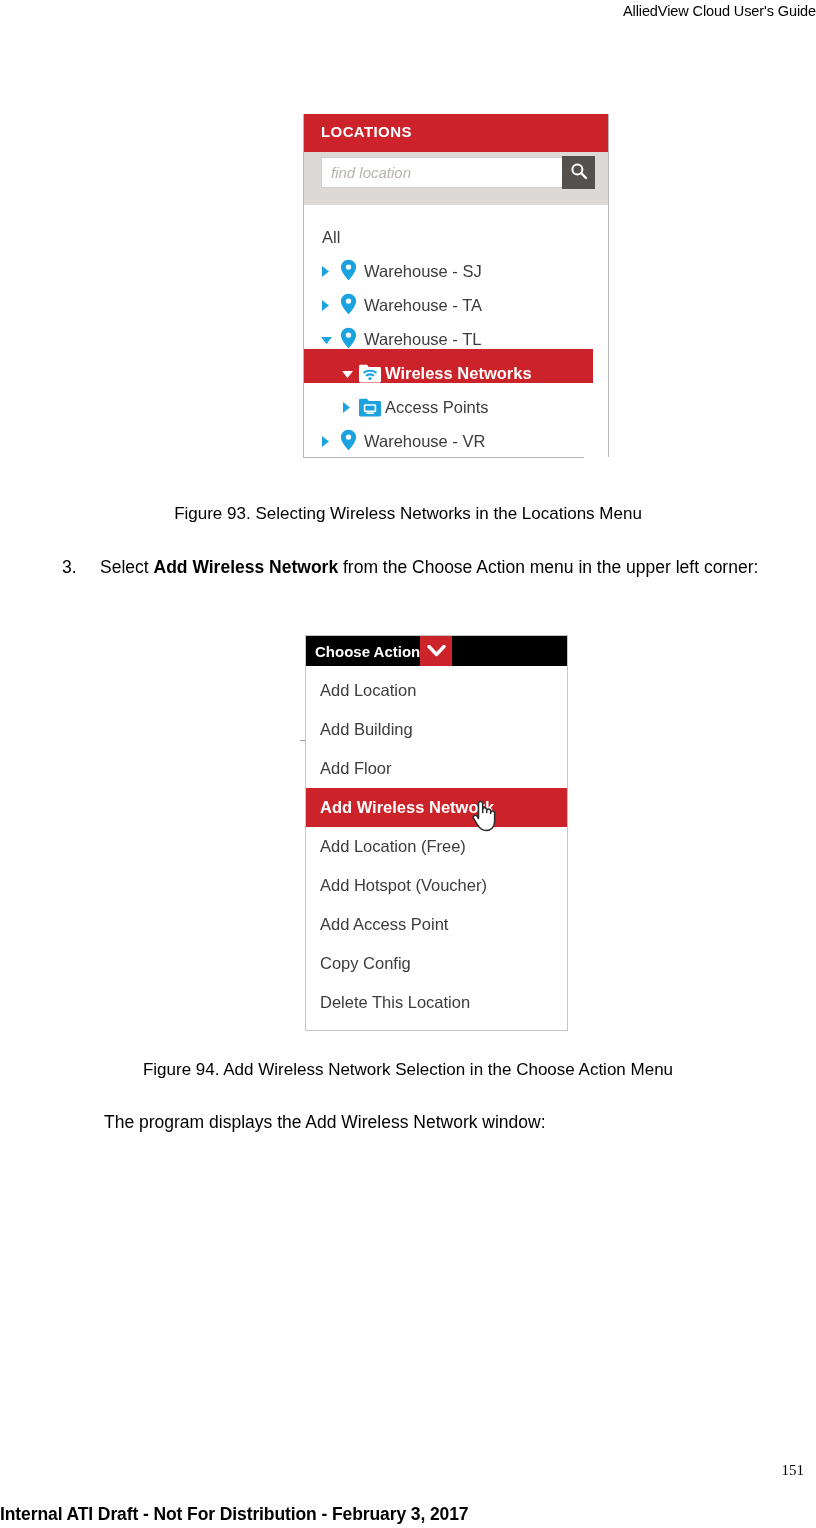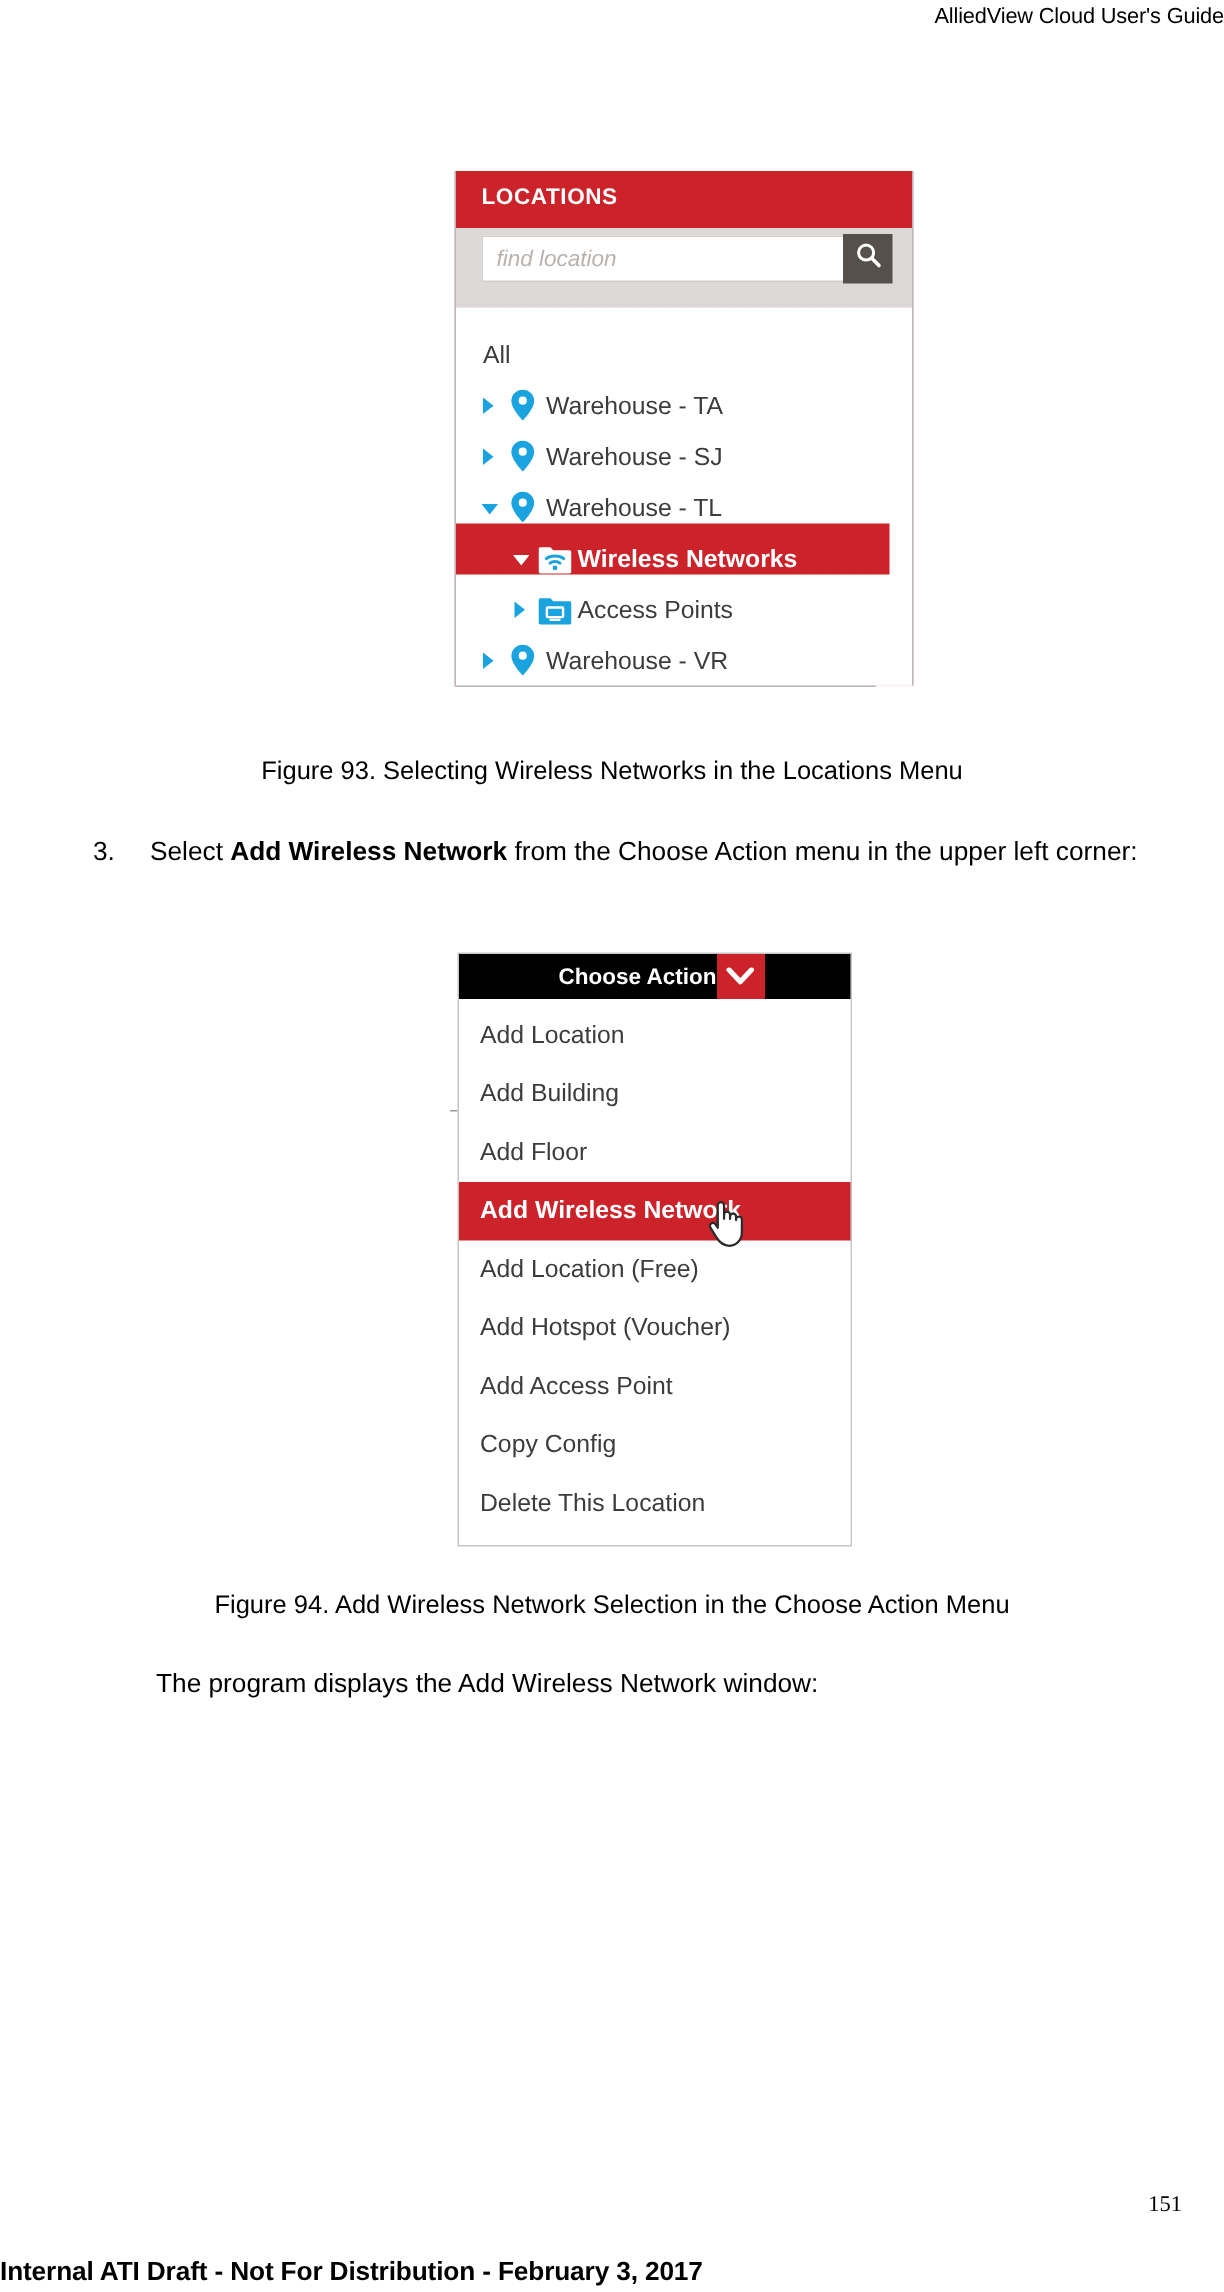--- a/index.html
+++ b/index.html
@@ -167,21 +167,21 @@
     width: 263px;
     background: #ffffff;
     border: 1px solid #c6c6c6;
     box-sizing: border-box;
   }
   .am-header {
     background: #000000;
     height: 30px;
     display: flex;
     align-items: center;
-    justify-content: center;
+    justify-content: flex-start;
     box-sizing: border-box;
   }
   .am-header-label {
     color: #ffffff;
     font-weight: bold;
     font-size: 15px;
     padding-left: 9px;
   }
   .am-chevron {
     width: 32px;
@@ -220,21 +220,21 @@
     top: 740px;
     width: 6px;
     height: 1px;
     background: #9a9a9a;
   }
 
   
   .page-number {
     position: absolute;
     top: 1462px;
-    right: 28px;
+    right: 12px;
     font-family: "Liberation Serif", serif;
     font-size: 15px;
     color: #000;
   }
   .footer-note {
     position: absolute;
     left: 0px;
     top: 1504px;
     width: 600px;
     font-size: 17.5px;
@@ -277,36 +277,36 @@
         <svg width="9" height="11" viewBox="0 0 9 11">
             <path d="M1 0 L8 5.5 L1 11 Z" fill="#1ba3e0"></path>
           </svg>
       </span>
       <span class="tw-icon">
         <svg width="17" height="22" viewBox="0 0 17 22">
           <path d="M8.5 0.8 C4.2 0.8 0.9 4.1 0.9 8.3 C0.9 13.6 8.5 21.3 8.5 21.3 C8.5 21.3 16.1 13.6 16.1 8.3 C16.1 4.1 12.8 0.8 8.5 0.8 Z" fill="#1ba3e0"></path>
           <circle cx="8.5" cy="8.1" r="2.7" fill="#ffffff"></circle>
         </svg>
       </span>
-      <span class="tw-label">Warehouse - TA</span>
+      <span class="tw-label">Warehouse - SJ</span>
     </div>
 
     <div class="tree-row indent1">
       <span class="tw-arrow">
         <svg width="9" height="11" viewBox="0 0 9 11">
             <path d="M1 0 L8 5.5 L1 11 Z" fill="#1ba3e0"></path>
           </svg>
       </span>
       <span class="tw-icon">
         <svg width="17" height="22" viewBox="0 0 17 22">
           <path d="M8.5 0.8 C4.2 0.8 0.9 4.1 0.9 8.3 C0.9 13.6 8.5 21.3 8.5 21.3 C8.5 21.3 16.1 13.6 16.1 8.3 C16.1 4.1 12.8 0.8 8.5 0.8 Z" fill="#1ba3e0"></path>
           <circle cx="8.5" cy="8.1" r="2.7" fill="#ffffff"></circle>
         </svg>
       </span>
-      <span class="tw-label">Warehouse - SJ</span>
+      <span class="tw-label">Warehouse - TA</span>
     </div>
 
     <div class="tree-row indent1">
       <span class="tw-arrow">
         <svg width="11" height="9" viewBox="0 0 11 9">
             <path d="M0 1 L11 1 L5.5 8 Z" fill="#1ba3e0"></path>
           </svg>
       </span>
       <span class="tw-icon">
         <svg width="17" height="22" viewBox="0 0 17 22">

